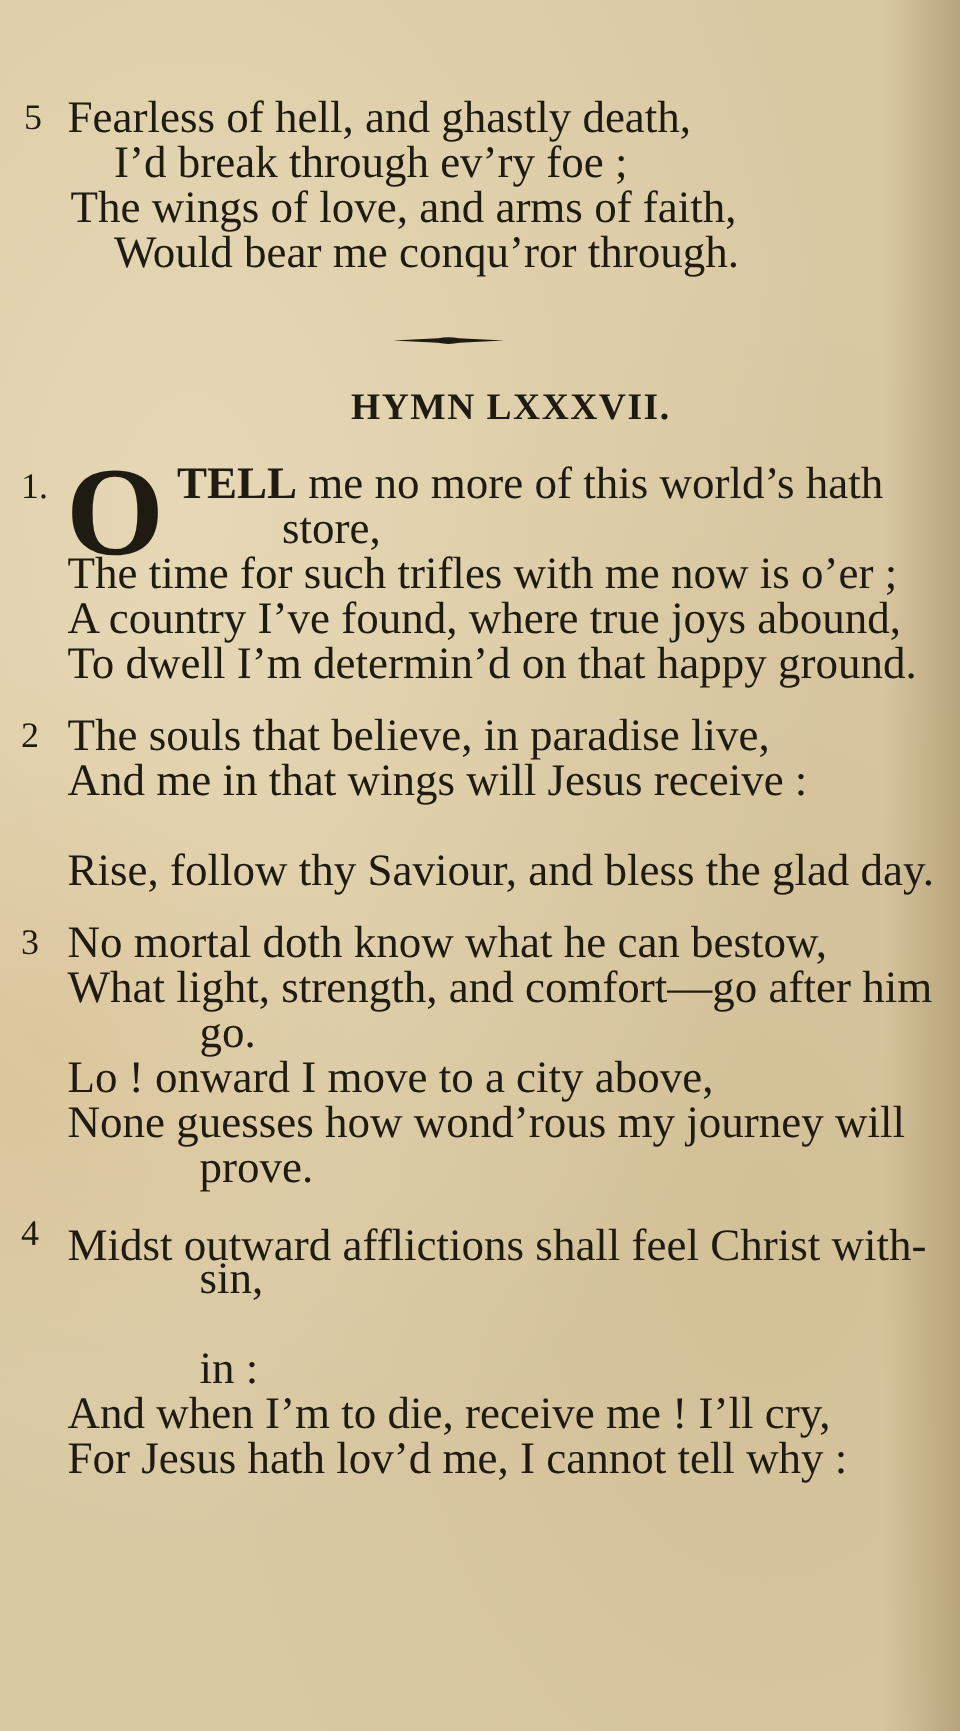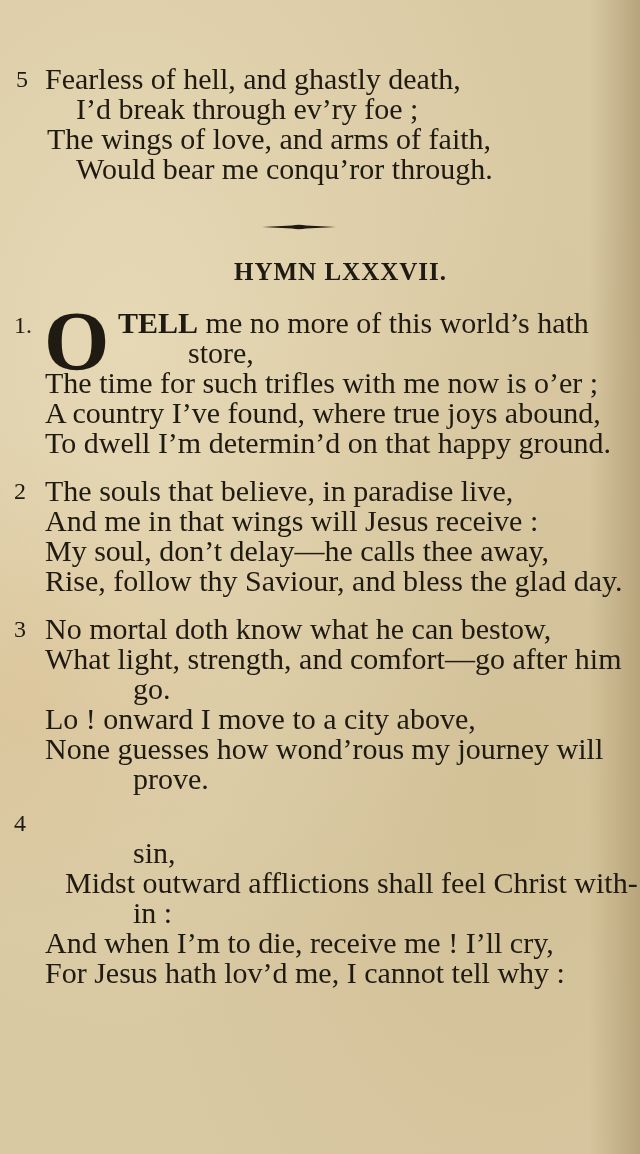--- a/index.html
+++ b/index.html
@@ -51,31 +51,30 @@
     <span>me no more of this world’s hath</span>
   </div>
   <div class="line" style="left:188px;top:338px;">store,</div>
   <div class="line" style="left:45px;top:368px;">The time for such trifles with me now is o’er ;</div>
   <div class="line" style="left:45px;top:398px;">A country I’ve found, where true joys abound,</div>
   <div class="line" style="left:45px;top:428px;">To dwell I’m determin’d on that happy ground.</div>
 
   <span class="num" style="left:14px;top:478px;">2</span>
   <div class="line" style="left:45px;top:476px;">The souls that believe, in paradise live,</div>
   <div class="line" style="left:45px;top:506px;">And me in that wings will Jesus receive :</div>
-  <div class="line" style="left:45px;top:536px;">My soul, don’t delay—he calls thee away,</div>
   <div class="line" style="left:45px;top:566px;">Rise, follow thy Saviour, and bless the glad day.</div>
 
   <span class="num" style="left:14px;top:616px;">3</span>
   <div class="line" style="left:45px;top:614px;">No mortal doth know what he can bestow,</div>
   <div class="line" style="left:45px;top:644px;">What light, strength, and comfort—go after him</div>
   <div class="line" style="left:133px;top:674px;">go.</div>
   <div class="line" style="left:45px;top:704px;">Lo ! onward I move to a city above,</div>
   <div class="line" style="left:45px;top:734px;">None guesses how wond’rous my journey will</div>
   <div class="line" style="left:133px;top:764px;">prove.</div>
 
   <span class="num" style="left:14px;top:810px;">4</span>
   <div class="line" style="left:133px;top:838px;">sin,</div>
-  <div class="line" style="left:45px;top:868px;margin-left:20px;">Midst outward afflictions shall feel Christ with-</div>
+  <div class="line" style="left:45px;top:816px;">Midst outward afflictions shall feel Christ with-</div>
   <div class="line" style="left:133px;top:898px;">in :</div>
   <div class="line" style="left:45px;top:928px;">And when I’m to die, receive me ! I’ll cry,</div>
   <div class="line" style="left:45px;top:958px;">For Jesus hath lov’d me, I cannot tell why :</div>
 
 </div>
 
 </body></html>

